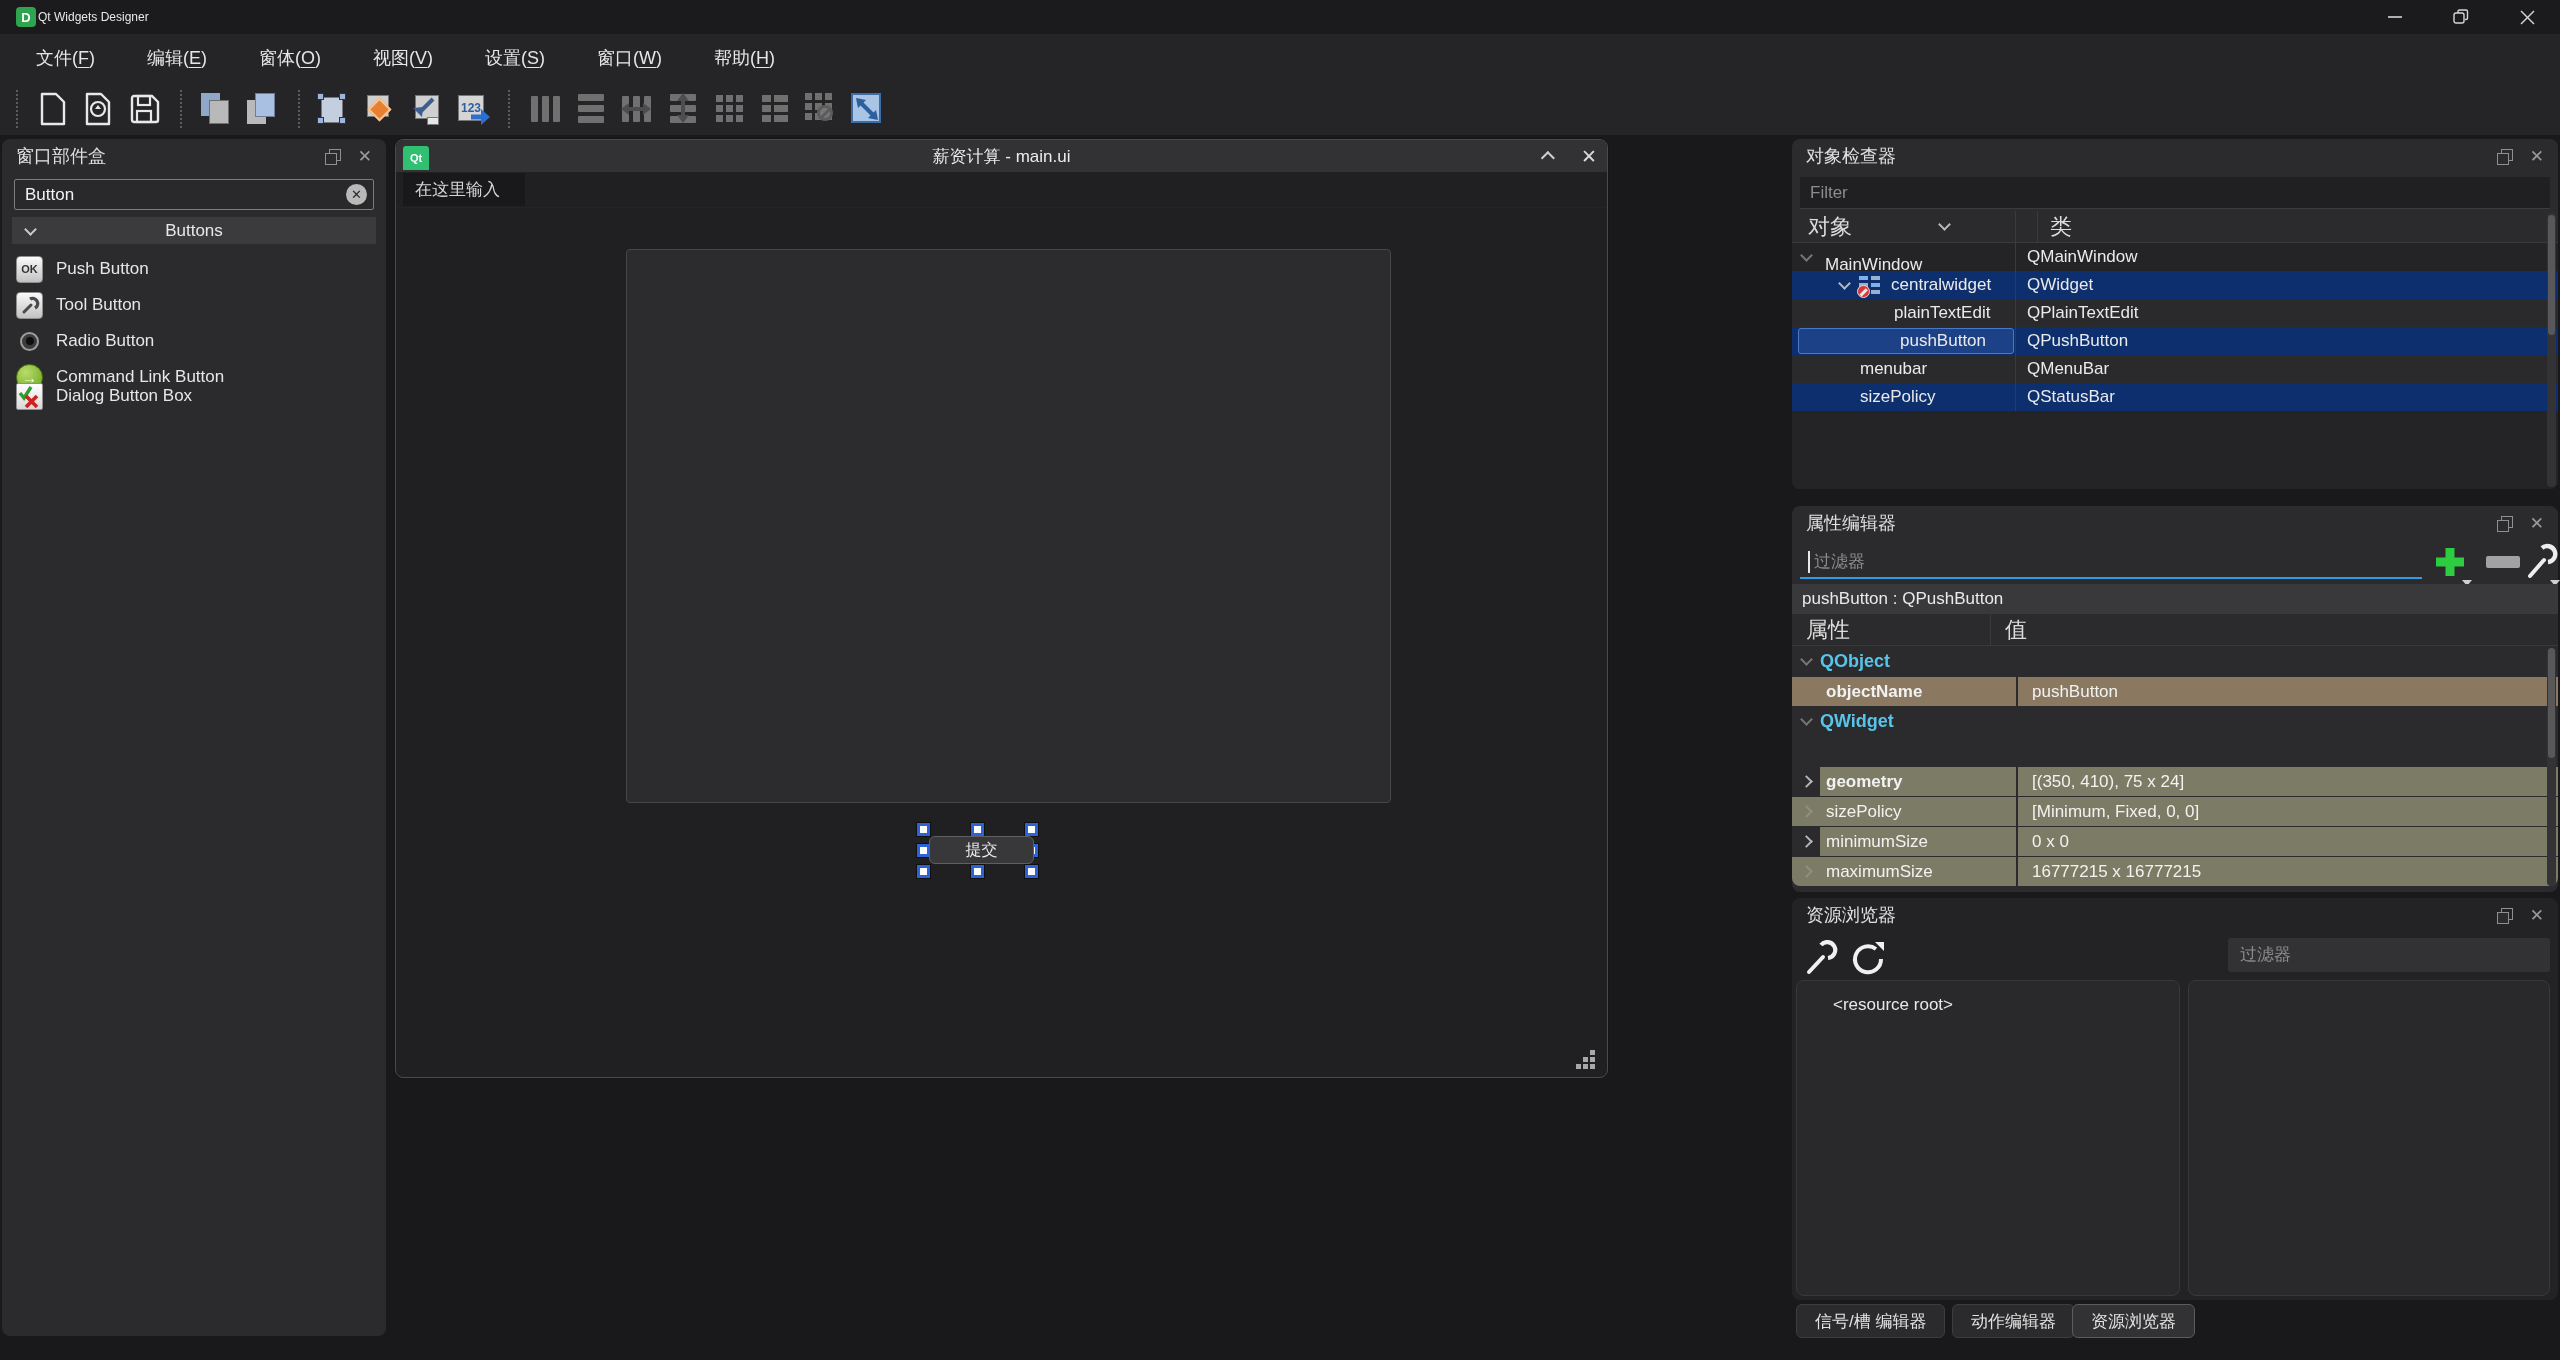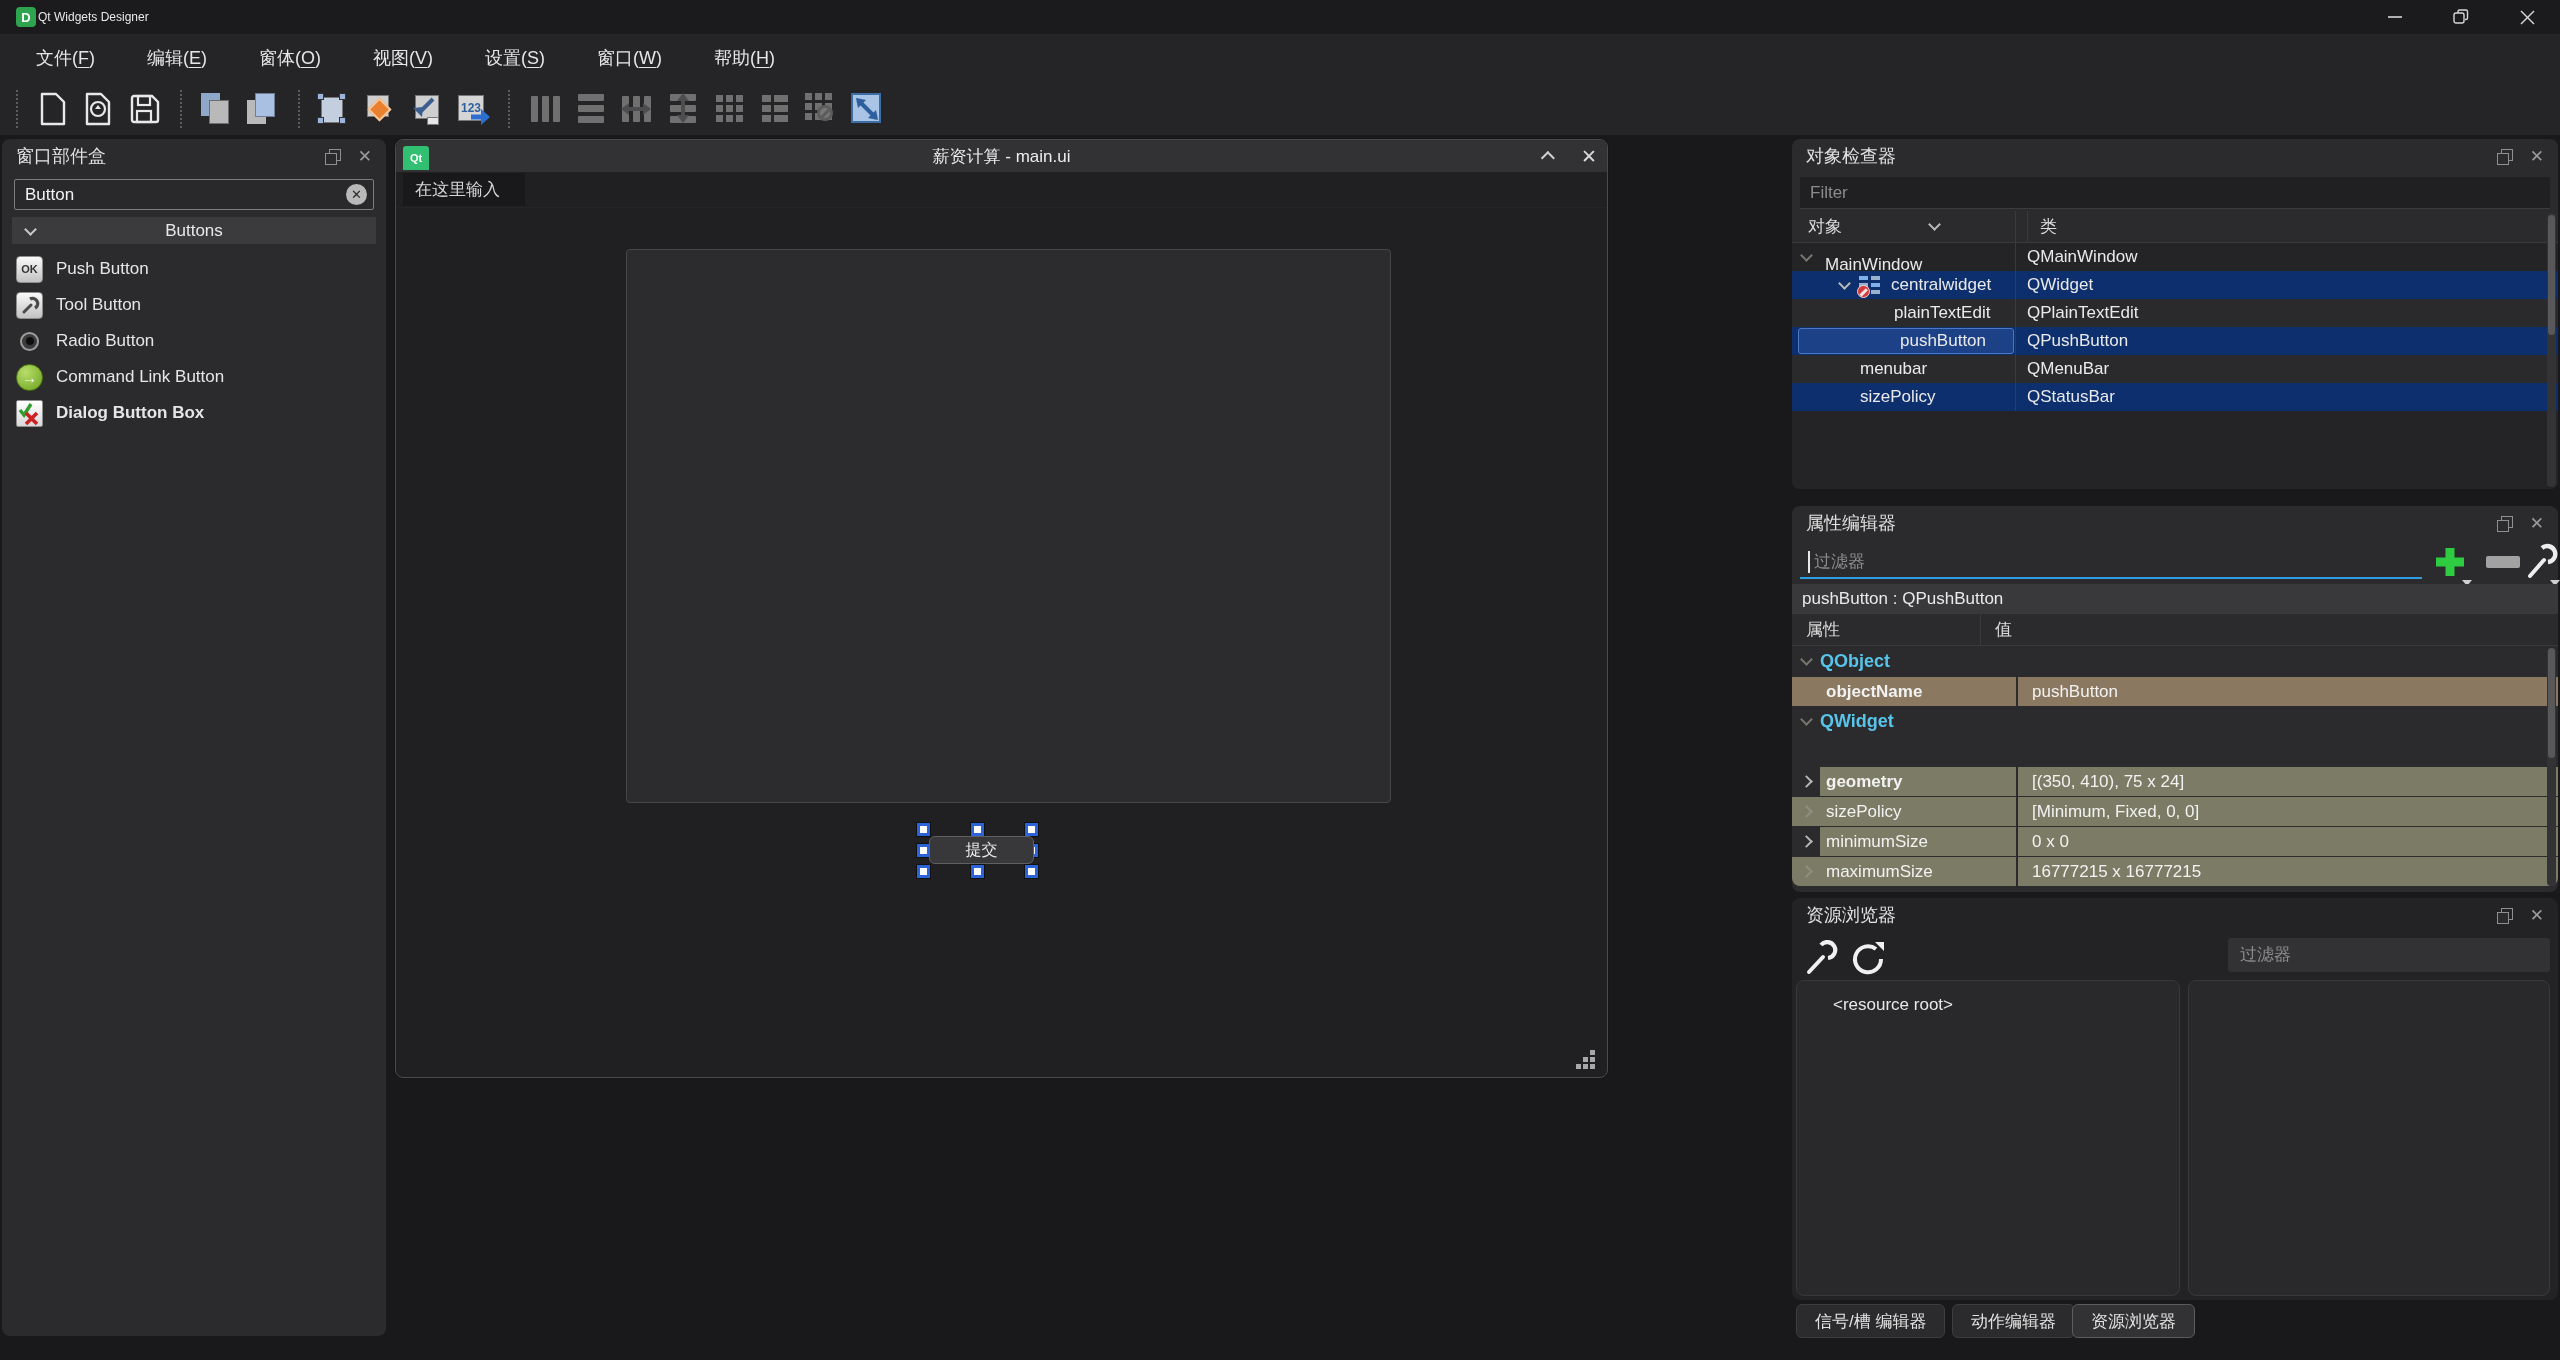--- a/index.html
+++ b/index.html
@@ -71,21 +71,21 @@
   #ptedit { position:absolute; left:230px; top:109px; width:765px; height:554px; background:#2c2c2e; border:1px solid #474749; border-radius:4px; }
   #submit-btn { position:absolute; left:533px; top:696px; width:105px; height:28px; background:#38383a; border:1px solid #606062; border-radius:6px; display:flex; align-items:center; justify-content:center; font-size:16px; color:#ececec; }
   .handle { position:absolute; width:13px; height:13px; background:#fff; border:3px solid #2d63d8; outline:1px solid #101010; }
   .grip { position:absolute; right:12px; bottom:8px; width:22px; height:22px; }
   .grip i { position:absolute; width:5px; height:5px; background:#a8a8a8; }
 
   
   .filter-dark { background:#202022; border-bottom:1px solid #3c3c3e; display:flex; align-items:center; }
   .filter-dark input { width:100%; background:transparent; border:none; outline:none; font-size:17px; color:#d0d0d0; padding:0 10px; font-family:inherit; }
   .filter-dark input::placeholder, #res-filter input::placeholder, #prop-filter input::placeholder { color:#8c8c8c; opacity:1; }
-  .colhead { display:flex; align-items:center; font-size:17px; color:#dcdcdc; border-bottom:1px solid #3a3a3c; background:#2b2b2d; }
+  .colhead { display:flex; align-items:center; font-size:22px; color:#dcdcdc; border-bottom:1px solid #3a3a3c; background:#2b2b2d; }
   .col-div { width:1px; height:100%; background:#3a3a3c; }
 
   
   #inspector { left:1792px; top:139px; width:766px; height:350px; }
   #insp-tree { position:absolute; left:0; top:72px; width:766px; height:278px; background:#242427; border-radius:0 0 8px 8px; overflow:hidden; }
   .t-row { position:relative; width:100%; height:28px; display:flex; align-items:center; font-size:17px; color:#eaeaea; }
   .t-row.blue { background:#0d2f6e; }
   .t-row.gray { background:#2a2a2c; }
   .t-name { position:relative; width:223px; height:100%; display:flex; align-items:center; }
   .t-class { padding-left:12px; }
@@ -394,21 +394,21 @@
           <div style="width:19px;height:19px;border-radius:50%;background:#3b3b3b;border:2px solid #9c9c9c;display:flex;align-items:center;justify-content:center;">
             <div style="width:8px;height:8px;border-radius:50%;background:#0e0e0e;"></div>
           </div>
         </div>
       <span>Radio Button</span>
     </div>
     <div class="wb-item" style="top:220px;">
       <div class="wicon" style="border-radius:50%;background:radial-gradient(circle at 35% 30%,#b8dd6a,#6aa21e);border:1px solid #4e7d12;display:flex;align-items:center;justify-content:center;color:#fff;font-weight:bold;font-size:15px;">→</div>
       <span>Command Link Button</span>
     </div>
-    <div class="wb-item" style="top:256px;font-weight:bold;">
+    <div class="wb-item" style="top:239px;">
       <div class="wicon" style="background:linear-gradient(#ffffff,#d8d8d8);border:1px solid #8f8f8f;border-radius:2px;position:relative;">
         <svg width="25" height="25" style="position:absolute;left:0;top:0;">
             <path d="M3 9 l4 5 l7 -11" fill="none" stroke="#2f9e2f" stroke-width="3.4"></path>
             <path d="M9 12 L20 23 M20 12 L9 23" stroke="#cc2222" stroke-width="3.6"></path>
           </svg>
       </div>
       <span>Dialog Button Box</span>
     </div>
   </div>
 

